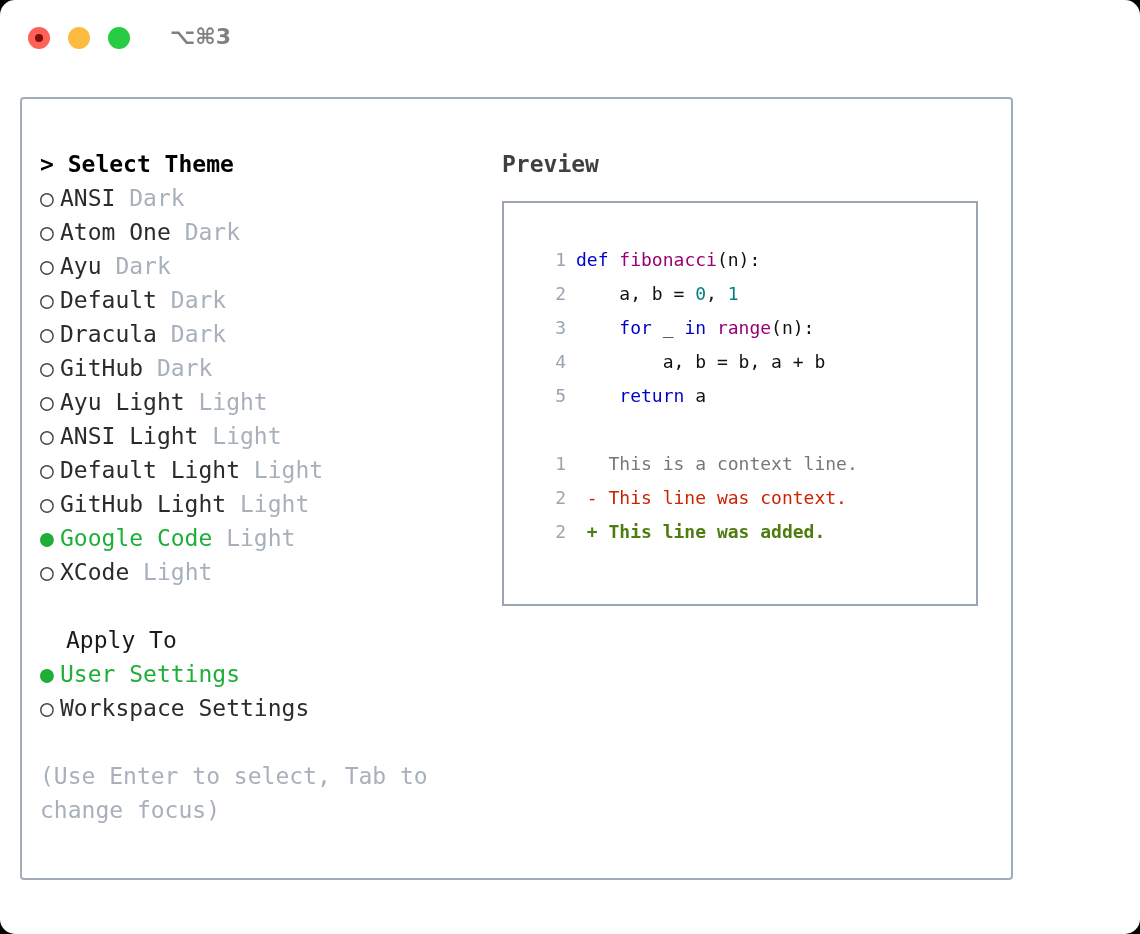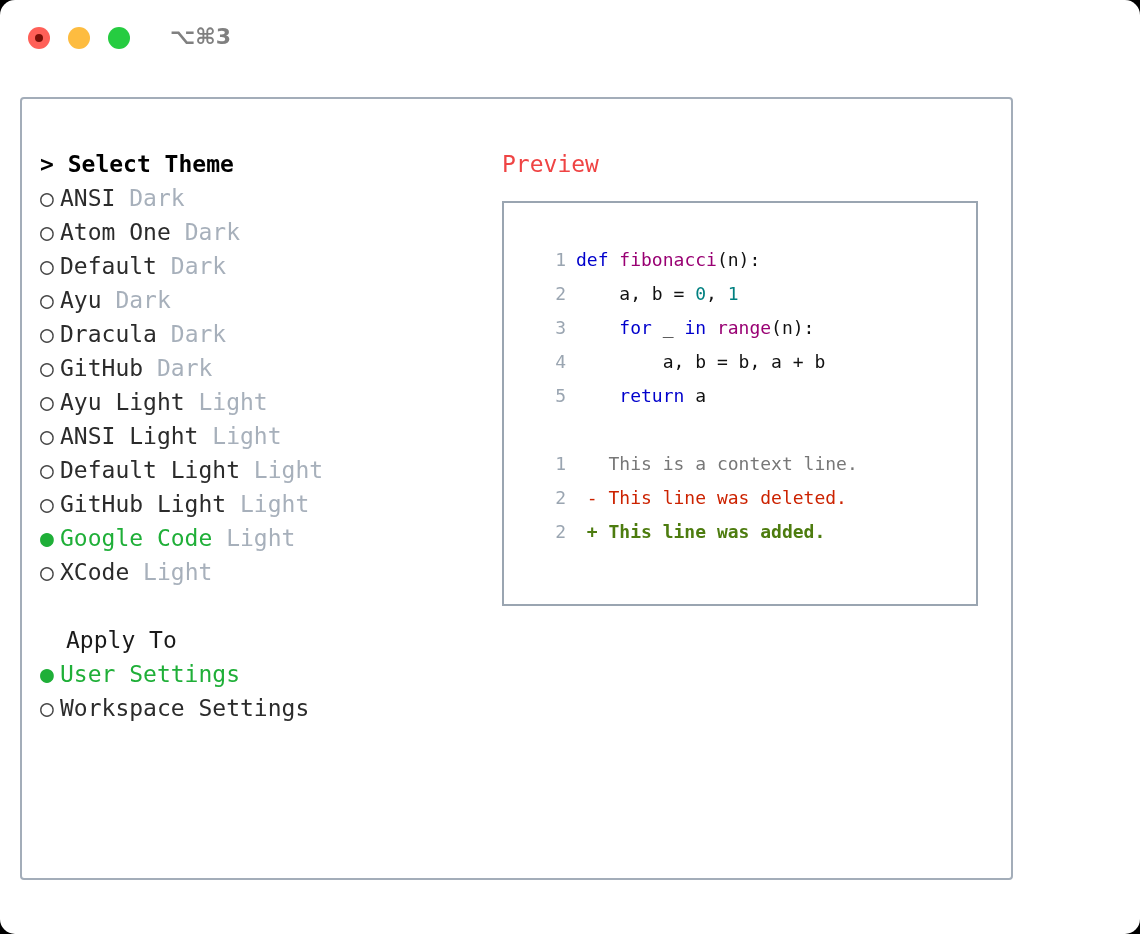--- a/index.html
+++ b/index.html
@@ -113,22 +113,22 @@
   }
   
   .right-col {
     position: absolute;
     left: 480px;
     top: 48px;
     width: 495px;
   }
   .preview-title {
     font-size: 23px;
-    font-weight: normal;
-    color: #ef4444;
+    font-weight: bold;
+    color: #404040;
     line-height: 34px;
   }
   .preview-box {
     margin-top: 20px;
     width: 476px;
     height: 405px;
     border: 2px solid #9aa5b1;
     box-sizing: border-box;
     background: #ffffff;
     padding: 40px 0 0 0;
@@ -168,52 +168,53 @@
     <div class="shortcut">⌥⌘3</div>
   </div>
 
   <div class="panel">
 
     <div class="left-col">
       <div class="heading">&gt; Select Theme</div>
       <ul class="list" id="theme-list">
           <li class="list-item"><span class="bullet bullet-unselected">○</span><span class="item-name">ANSI</span><span class="item-tag"> Dark</span></li>
           <li class="list-item"><span class="bullet bullet-unselected">○</span><span class="item-name">Atom One</span><span class="item-tag"> Dark</span></li>
+          <li class="list-item"><span class="bullet bullet-unselected">○</span><span class="item-name">Ayu</span><span class="item-tag"> Dark</span></li>
           <li class="list-item"><span class="bullet bullet-unselected">○</span><span class="item-name">Default</span><span class="item-tag"> Dark</span></li>
-          <li class="list-item"><span class="bullet bullet-unselected">○</span><span class="item-name">Ayu</span><span class="item-tag"> Dark</span></li>
           <li class="list-item"><span class="bullet bullet-unselected">○</span><span class="item-name">Dracula</span><span class="item-tag"> Dark</span></li>
           <li class="list-item"><span class="bullet bullet-unselected">○</span><span class="item-name">GitHub</span><span class="item-tag"> Dark</span></li>
           <li class="list-item"><span class="bullet bullet-unselected">○</span><span class="item-name">Ayu Light</span><span class="item-tag"> Light</span></li>
           <li class="list-item"><span class="bullet bullet-unselected">○</span><span class="item-name">ANSI Light</span><span class="item-tag"> Light</span></li>
           <li class="list-item"><span class="bullet bullet-unselected">○</span><span class="item-name">Default Light</span><span class="item-tag"> Light</span></li>
           <li class="list-item"><span class="bullet bullet-unselected">○</span><span class="item-name">GitHub Light</span><span class="item-tag"> Light</span></li>
           <li class="list-item"><span class="bullet bullet-selected">●</span><span class="item-name selected">Google Code</span><span class="item-tag"> Light</span></li>
           <li class="list-item"><span class="bullet bullet-unselected">○</span><span class="item-name">XCode</span><span class="item-tag"> Light</span></li>
         </ul>
       <div class="spacer-block"></div>
       <div class="subheading">Apply To</div>
       <ul class="list" id="apply-list">
           <li class="list-item"><span class="bullet bullet-selected">●</span><span class="item-name selected">User Settings</span></li>
           <li class="list-item"><span class="bullet bullet-unselected">○</span><span class="item-name">Workspace Settings</span></li>
         </ul>
+      <div class="hint">(Use Enter to select, Tab to change focus)</div>
     </div>
 
     <div class="right-col">
       <div class="preview-title">Preview</div>
       <div class="preview-box">
         <div id="code-block">
             <div class="code-line"><span class="lno">1</span><span class="kw">def</span><span class="pl"> </span><span class="fn">fibonacci</span><span class="pl">(n):</span></div>
             <div class="code-line"><span class="lno">2</span><span class="pl">    a, b = </span><span class="num">0</span><span class="pl">, </span><span class="num">1</span></div>
             <div class="code-line"><span class="lno">3</span><span class="pl">    </span><span class="kw">for</span><span class="pl"> _ </span><span class="kw">in</span><span class="pl"> </span><span class="fn">range</span><span class="pl">(n):</span></div>
             <div class="code-line"><span class="lno">4</span><span class="pl">        a, b = b, a + b</span></div>
             <div class="code-line"><span class="lno">5</span><span class="pl">    </span><span class="kw">return</span><span class="pl"> a</span></div>
           </div>
         <div class="diff-gap"></div>
         <div id="diff-block">
             <div class="code-line"><span class="lno">1</span><span class="diff-ctx">   This is a context line.</span></div>
-            <div class="code-line"><span class="lno">2</span><span class="diff-del"> - This line was deleted.</span></div>
+            <div class="code-line"><span class="lno">2</span><span class="diff-del"> - This line was context.</span></div>
             <div class="code-line"><span class="lno">2</span><span class="diff-add"> + This line was added.</span></div>
           </div>
       </div>
     </div>
 
   </div>
 </div>
 
 </body></html>

